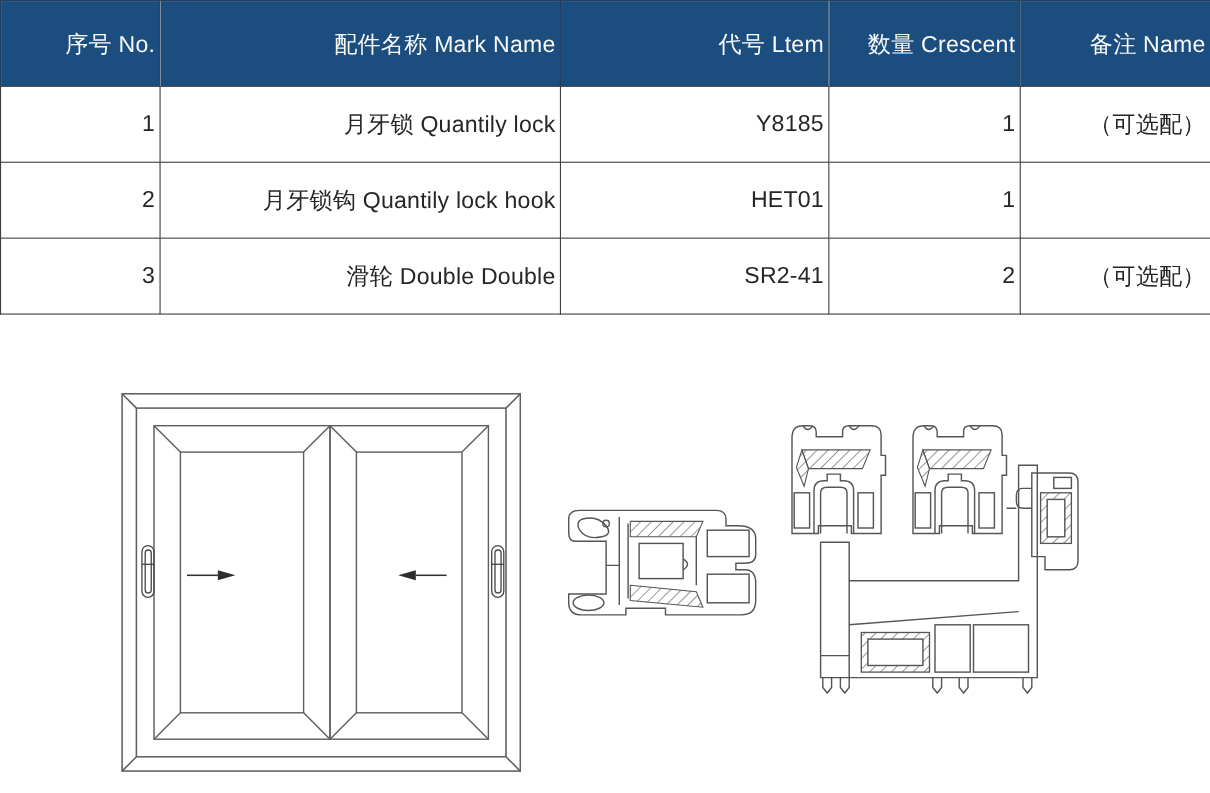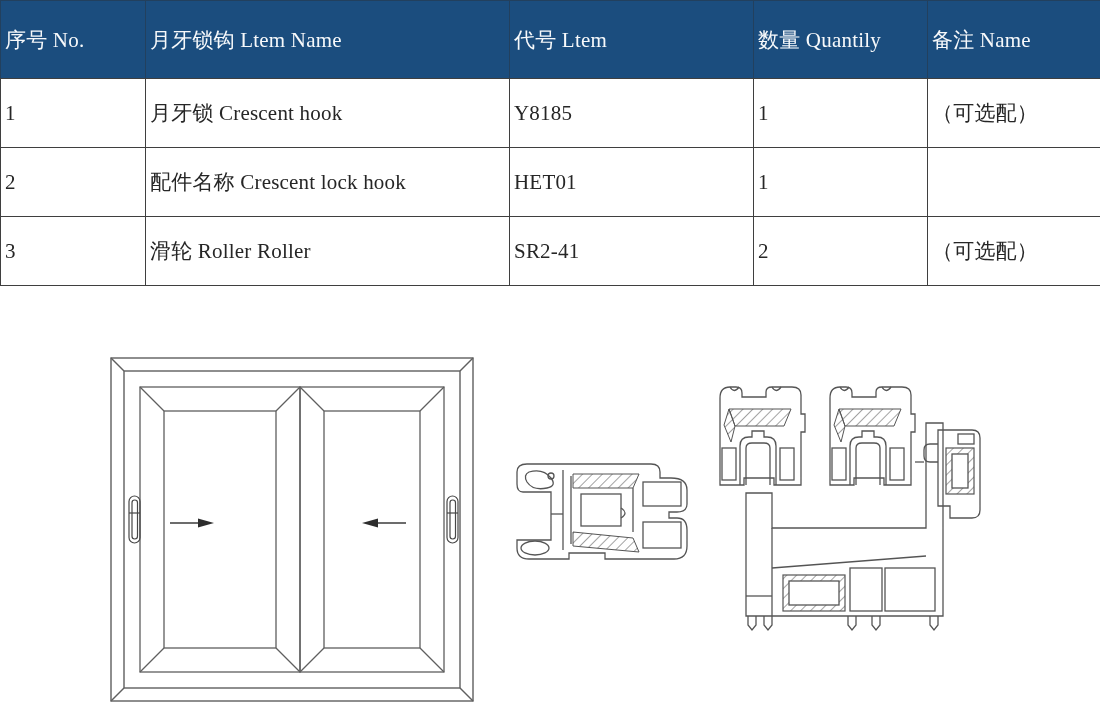--- a/index.html
+++ b/index.html
@@ -3,23 +3,23 @@
 <meta charset="utf-8">
 <style>
   html,body{margin:0;padding:0;background:#fff;}
   body{font-family:"Liberation Sans","DejaVu Sans",sans-serif;}
   #stage{position:relative;width:1100px;height:721px;background:#ffffff;overflow:hidden;}
 
   
   table.parts{position:absolute;left:0;top:0;width:1100px;border-collapse:collapse;table-layout:fixed;}
   table.parts th, table.parts td{
     border:1.6px solid #3f3f3f;
-    text-align:left;vertical-align:middle;
+    text-align:right;vertical-align:middle;
     font-size:21px;letter-spacing:.2px;
-    padding:0 4px;overflow:hidden;white-space:nowrap;font-family:Liberation Serif, serif;
+    padding:0 4px;overflow:hidden;white-space:nowrap;
   }
   table.parts thead tr{height:78px;}
   table.parts tbody tr{height:69px;}
   table.parts th{
     background:#1b4d7e;color:#f7f9fb;font-weight:400;
     border-color:#22405e;border-bottom-color:#3f3f3f;
   }
   table.parts td{color:#262626;background:#ffffff;}
 
   
@@ -37,44 +37,44 @@
     <colgroup>
       <col style="width:145px">
         <col style="width:364px">
         <col style="width:244px">
       <col style="width:174px">
         <col style="width:173px">
     </colgroup>
     <thead>
       <tr>
         <th>序号 No.</th>
-        <th>月牙锁钩 Ltem Name</th>
+        <th>配件名称 Mark Name</th>
         <th>代号 Ltem</th>
-        <th>数量 Quantily</th>
+        <th>数量 Crescent</th>
         <th>备注 Name</th>
       </tr>
     </thead>
     <tbody>
       <tr>
         <td>1</td>
-        <td>月牙锁 Crescent hook</td>
+        <td>月牙锁 Quantily lock</td>
         <td>Y8185</td>
         <td>1</td>
         <td>（可选配）</td>
       </tr>
       <tr>
         <td>2</td>
-        <td>配件名称 Crescent lock hook</td>
+        <td>月牙锁钩 Quantily lock hook</td>
         <td>HET01</td>
         <td>1</td>
         <td></td>
       </tr>
       <tr>
         <td>3</td>
-        <td>滑轮 Roller Roller</td>
+        <td>滑轮 Double Double</td>
         <td>SR2-41</td>
         <td>2</td>
         <td>（可选配）</td>
       </tr>
     </tbody>
   </table>
 
   <svg id="fig-window" class="fig" width="364" height="345" viewBox="0 0 364 345">
     <g stroke="#5f5f5f" stroke-width="1.4" fill="none">
       <rect x="1" y="1" width="362" height="343"></rect>

